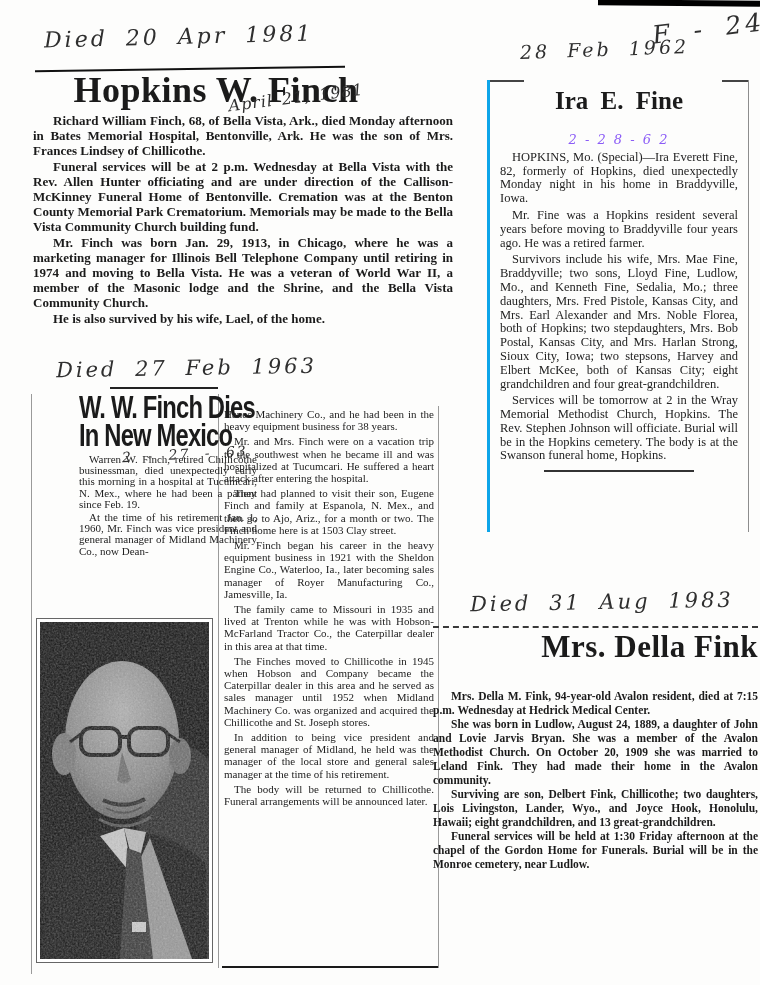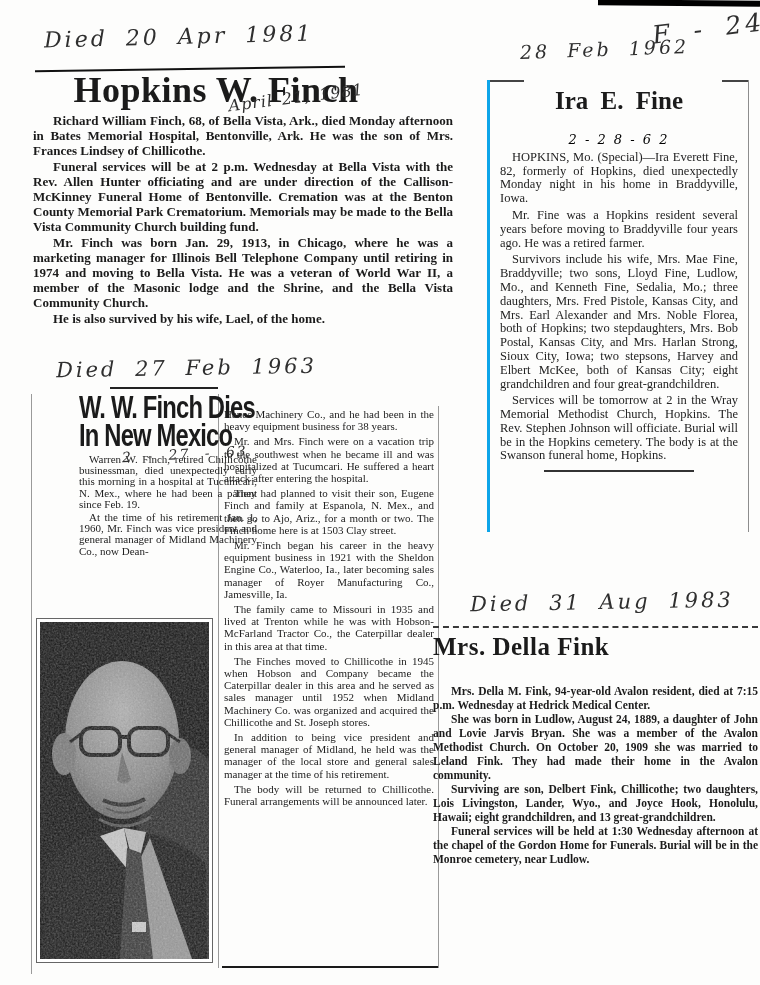--- a/index.html
+++ b/index.html
@@ -8,21 +8,21 @@
   
   .hand{position:absolute;font-family:"DejaVu Serif",serif;font-style:italic;color:#2f2f2f;
         letter-spacing:3px;word-spacing:8px;white-space:nowrap;}
   .hand-r1{left:44px;top:24px;font-size:22px;transform:rotate(-1.5deg);}
   .hand-i1{left:520px;top:38px;font-size:19px;transform:rotate(-2deg);}
   .hand-w1{left:56px;top:356px;font-size:21px;transform:rotate(-1deg);}
   .hand-d1{left:470px;top:590px;font-size:21px;transform:rotate(-1deg);}
   .hand-f24{left:652px;top:14px;font-size:25px;transform:rotate(-7deg);letter-spacing:4px;}
   .hand-apr{left:228px;top:88px;font-size:16px;transform:rotate(-7deg);letter-spacing:1px;word-spacing:3px;}
   .hand-228{position:static;display:block;text-align:center;font-size:13px;letter-spacing:2px;
-            font-family:"DejaVu Serif",serif;font-style:italic;color:#000000;margin-top:-3px;}
+            font-family:"DejaVu Serif",serif;font-style:italic;color:#8b5cf6;margin-top:-3px;}
   .hand-227{left:122px;top:446px;font-size:14px;transform:rotate(-3deg);letter-spacing:2px;}
   
   .corner-bar{position:absolute;right:0;top:0;width:162px;height:6px;background:#000;transform:rotate(0.6deg);}
   .rule{position:absolute;background:#1a1a1a;}
   
   .clip-richard{position:absolute;left:33px;top:60px;width:420px;}
   .rich-rule{position:absolute;left:2px;top:8px;width:310px;height:2px;background:#111;transform:rotate(-0.8deg);}
   .rich-headline{margin:12px 0 0 18px;width:330px;text-align:center;font-weight:bold;
                  font-size:36px;line-height:36px;letter-spacing:0.5px;}
   .rich-body{margin-top:5px;font-size:13px;line-height:15.2px;font-weight:bold;text-align:justify;}
@@ -53,21 +53,21 @@
   .ww-body1 p{margin:0 0 2px 0;text-indent:10px;}
   .photo-frame{position:absolute;left:36px;top:618px;width:177px;height:345px;background:#fff;
                border:1px solid #666;box-sizing:border-box;padding:3px;}
   .ww-col2{position:absolute;left:224px;top:408px;width:210px;height:558px;overflow:hidden;
            font-size:11px;line-height:12.2px;text-align:justify;color:#222;}
   .ww-col2 p{margin:0 0 3px 0;text-indent:10px;}
   .ww-col2 p.cont{text-indent:0;}
   
   .clip-della{position:absolute;left:433px;top:626px;width:325px;}
   .della-dash{position:absolute;left:0;top:0;width:325px;border-top:2px dashed #3a3a3a;}
-  .della-headline{margin-top:4px;text-align:left;font-weight:bold;font-size:25px;line-height:33px;
+  .della-headline{margin-top:4px;text-align:right;font-weight:bold;font-size:31px;line-height:33px;
                   letter-spacing:0.5px;}
   .della-body{margin-top:3px;font-size:11.5px;line-height:14px;font-weight:bold;text-align:justify;}
   .della-body p{margin:0;text-indent:18px;}
 </style>
 </head>
 <body>
 
 <div class="page">
 
   <div class="corner-bar"></div>
@@ -167,17 +167,17 @@
   </section>
 
   <div class="hand hand-d1">Died 31 Aug 1983</div>
   <section class="clip-della">
     <div class="della-dash"></div>
     <h2 class="della-headline">Mrs. Della Fink</h2>
     <div class="della-body">
       <p>Mrs. Della M. Fink, 94-year-old Avalon resident, died at 7:15 p.m. Wednesday at Hedrick Medical Center.</p>
       <p>She was born in Ludlow, August 24, 1889, a daughter of John and Lovie Jarvis Bryan. She was a member of the Avalon Methodist Church. On October 20, 1909 she was married to Leland Fink. They had made their home in the Avalon community.</p>
       <p>Surviving are son, Delbert Fink, Chillicothe; two daughters, Lois Livingston, Lander, Wyo., and Joyce Hook, Honolulu, Hawaii; eight grandchildren, and 13 great-grandchildren.</p>
-      <p>Funeral services will be held at 1:30 Wednesday afternoon at the chapel of the Gordon Home for Funerals. Burial will be in the Monroe cemetery, near Ludlow.</p>
+      <p>Funeral services will be held at 1:30 Friday afternoon at the chapel of the Gordon Home for Funerals. Burial will be in the Monroe cemetery, near Ludlow.</p>
     </div>
   </section>
 
 </div>
 
 </body></html>

